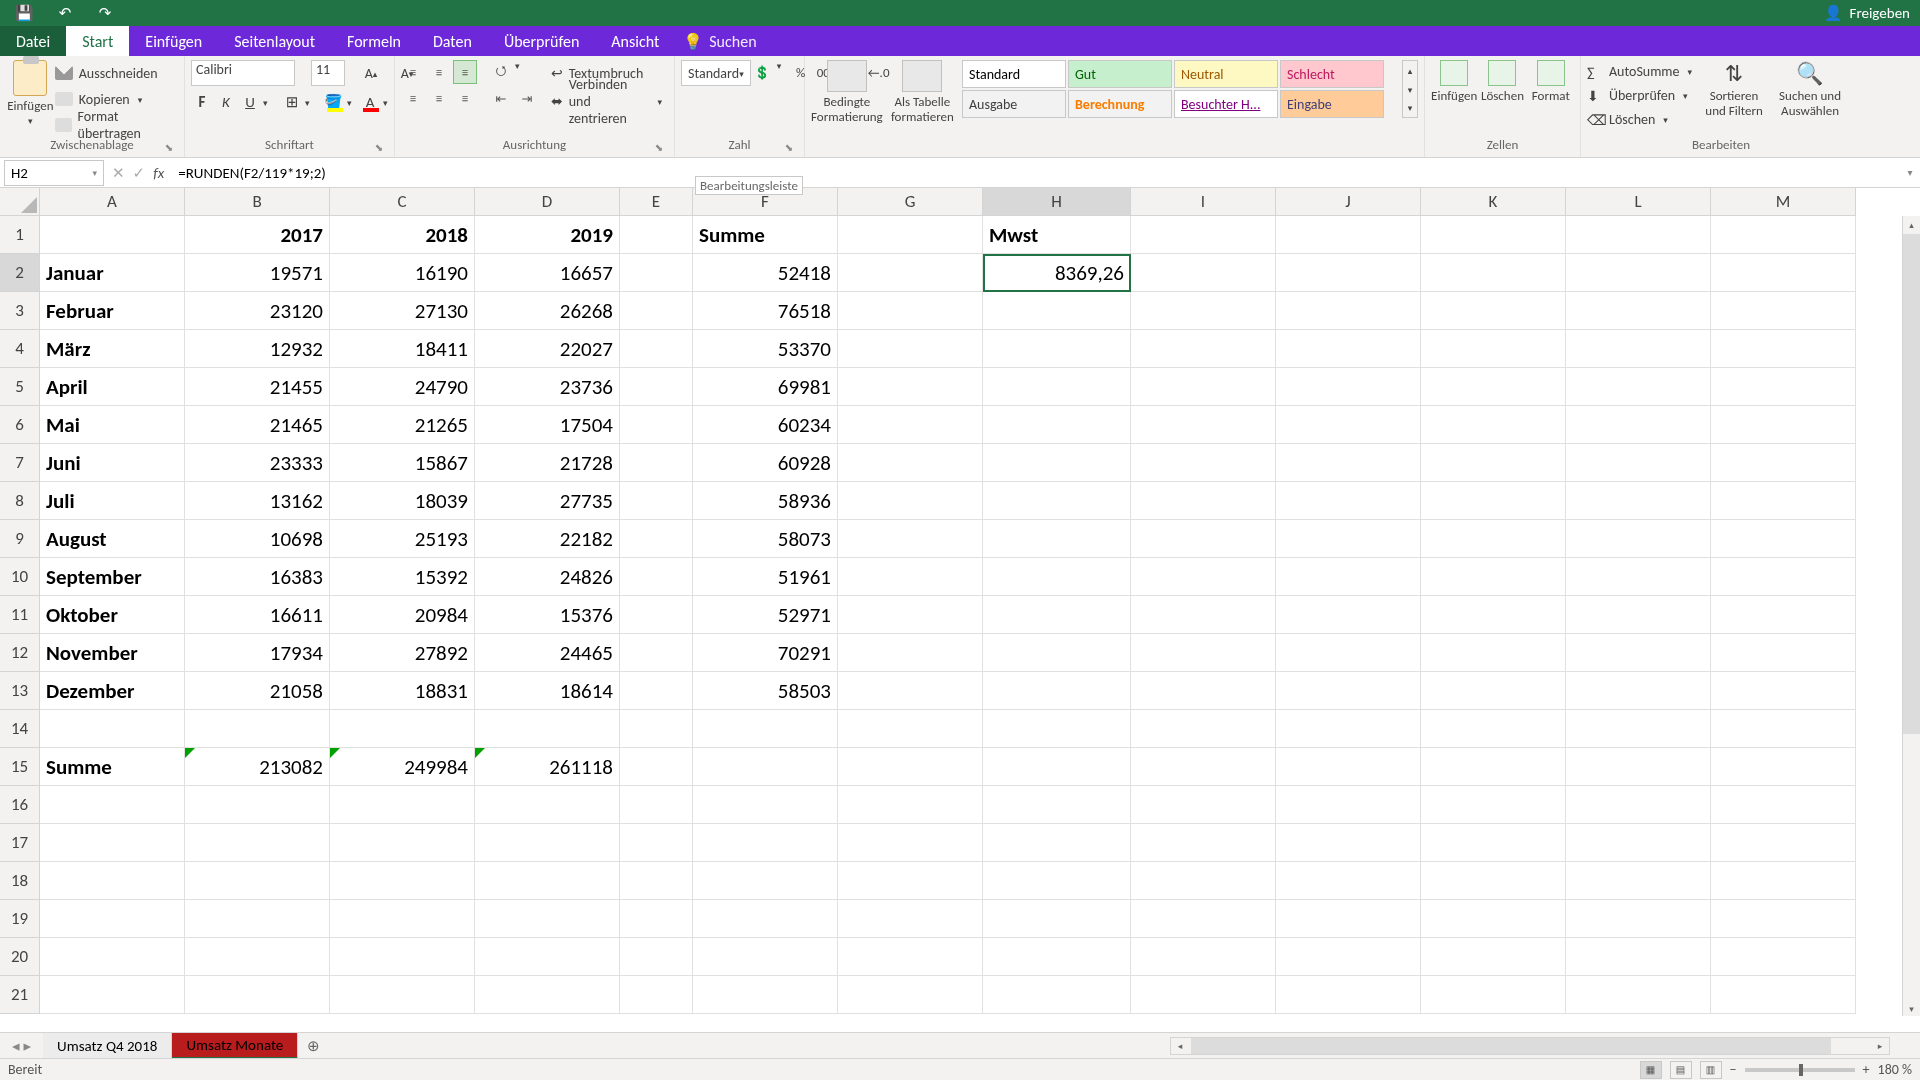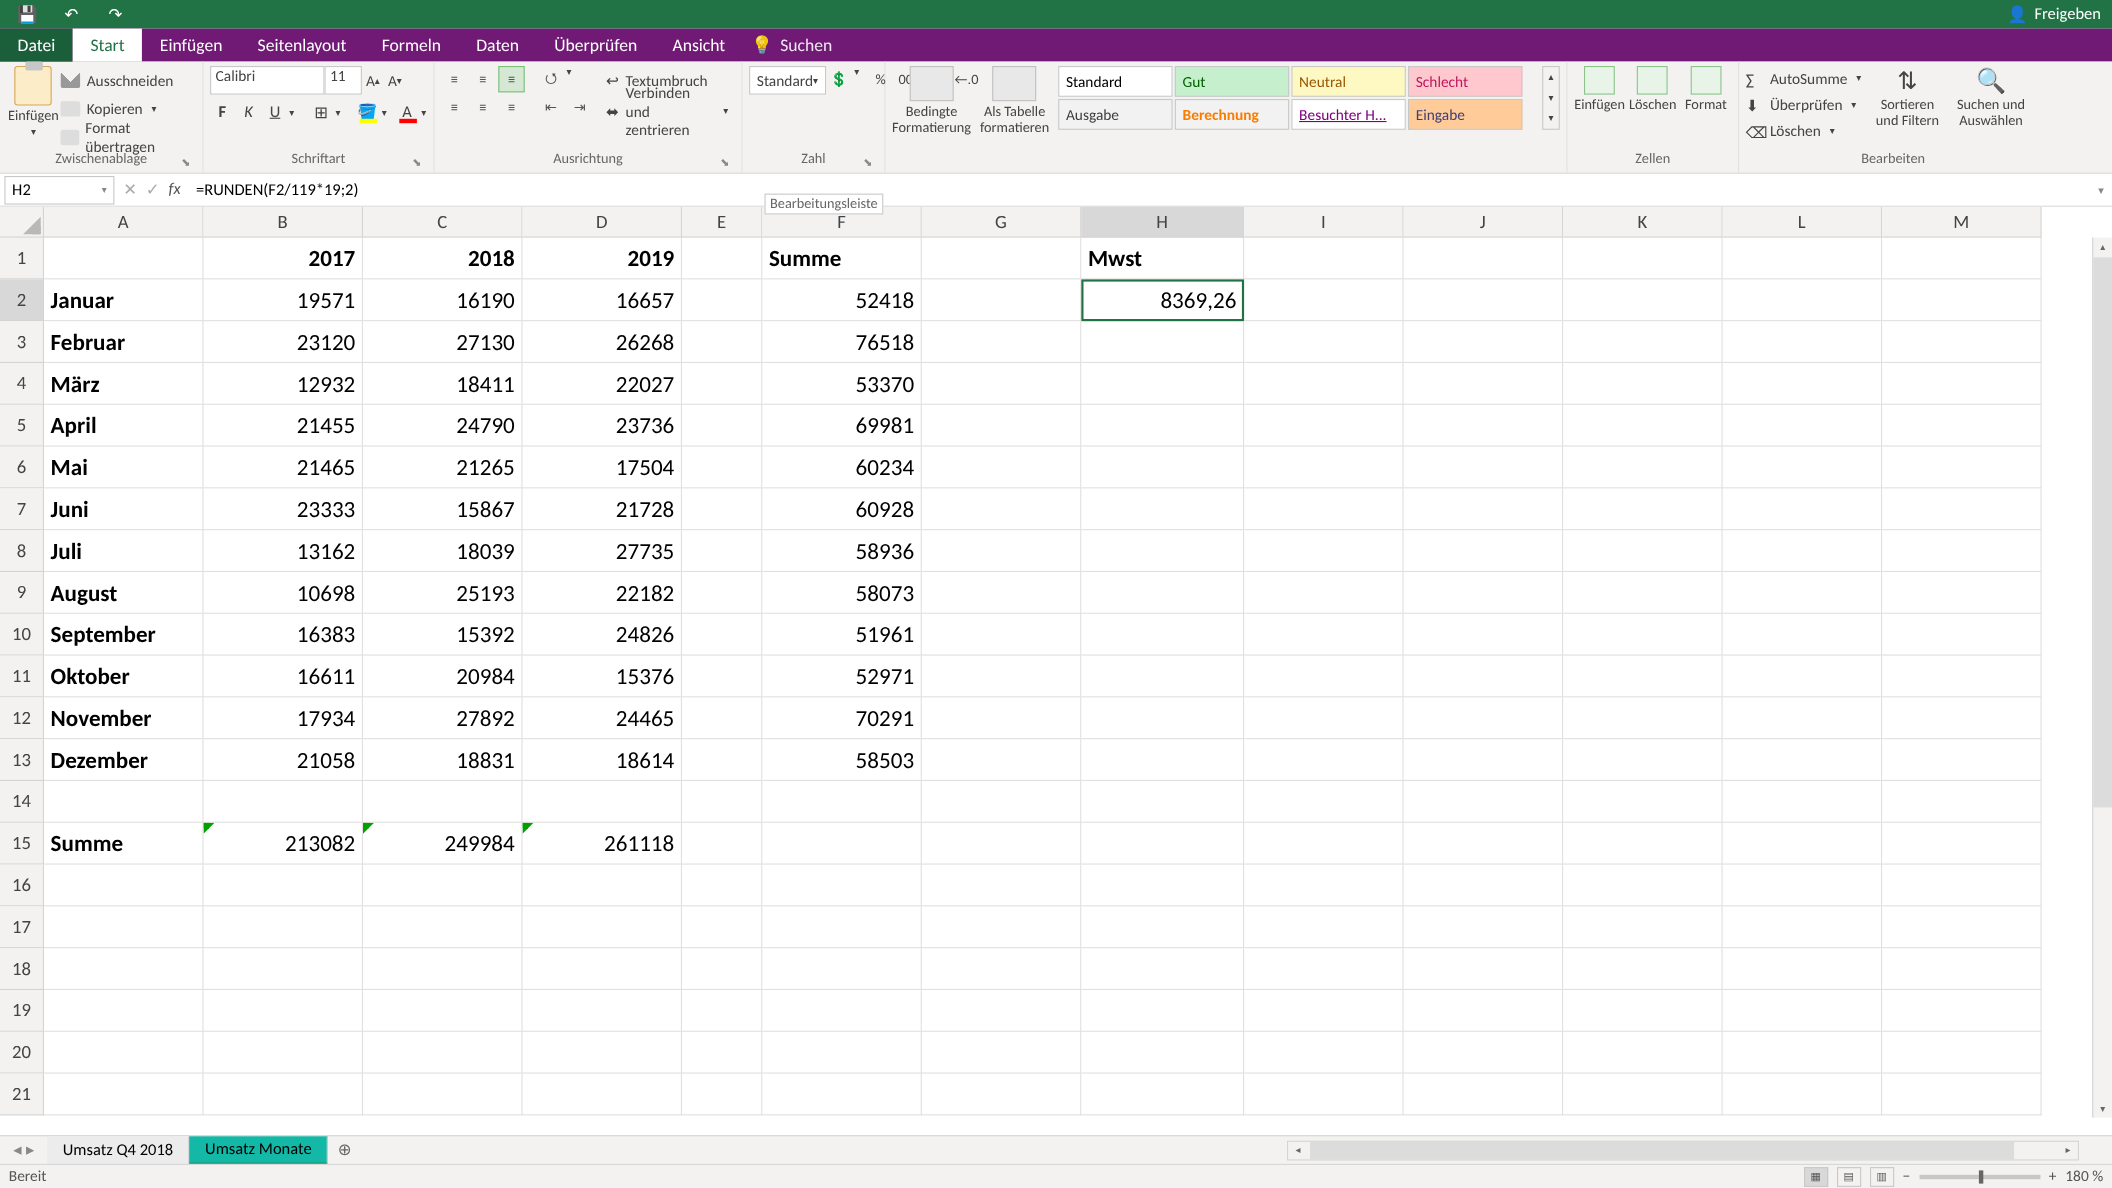--- a/index.html
+++ b/index.html
@@ -5,21 +5,21 @@
 * { margin:0; padding:0; box-sizing:border-box; font-family:"Segoe UI",Calibri,Arial,sans-serif; }
 html,body { width:1920px; height:1080px; overflow:hidden; background:#fff; }
 
 
 .titlebar { height:26px; background:#217346; display:flex; align-items:center; color:#fff; font-size:15px; }
 .titlebar .tb-left { display:flex; align-items:center; gap:10px; padding-left:10px; }
 .titlebar .tb-btn { width:30px; height:24px; display:flex; align-items:center; justify-content:center; cursor:pointer; }
 .titlebar .tb-right { margin-left:auto; display:flex; gap:14px; padding-right:10px; }
 
 
-.menurow { height:30px; background:#701a75; display:flex; align-items:stretch; color:#fff; font-size:16px;text-align:center; }
+.menurow { height:30px; background:#6d28d9; display:flex; align-items:stretch; color:#fff; font-size:16px;text-align:center; }
 .menurow .mtab { padding:0 16px; display:flex; align-items:center; cursor:pointer; }
 .menurow .mtab.active { background:#fff; color:#217346; }
 .menurow .mtab.file { background:#1a5f3a; }
 .menurow .search { margin-left:8px; display:flex; align-items:center; gap:6px; opacity:.9; }
 
 
 .ribbon { height:102px; background:#f3f2f1; border-bottom:1px solid #d4d4d4; display:flex; font-size:14px; color:#444; }
 .rgroup { border-right:1px solid #e1e1e1; display:flex; flex-direction:column; justify-content:space-between; padding:4px 6px 2px 6px; position:relative; }
 .rgroup .glabel { text-align:center; font-size:13px; color:#666; height:18px; position:relative; }
 .rgroup .dlg { position:absolute; right:2px; bottom:0; width:14px; height:14px; font-size:10px; color:#888; cursor:pointer; }
@@ -30,21 +30,21 @@
 .g-clip .paste { width:52px; display:flex; flex-direction:column; align-items:center; gap:2px; cursor:pointer; font-size:13px; }
 .g-clip .paste .ico { width:34px; height:36px; background:#fdecc8; border:1px solid #d6a657; border-radius:3px; position:relative; }
 .g-clip .paste .ico::before { content:""; position:absolute; top:-5px; left:9px; width:16px; height:8px; background:#c7c7c7; border-radius:2px; }
 .g-clip .right { display:flex; flex-direction:column; gap:4px; padding-top:2px; }
 .g-clip .ritem { display:flex; align-items:center; gap:6px; cursor:pointer; height:22px; font-size:14px; }
 .g-clip .ritem .sico { width:18px; height:14px; background:#ddd; border-radius:2px; }
 .g-clip .ritem.cut .sico { background:linear-gradient(45deg,#999 45%,transparent 45%),linear-gradient(-45deg,#999 45%,transparent 45%); }
 
 
 .g-font { width:210px; }
-.g-font .toprow { display:flex; gap:0; margin-bottom:4px; }
+.g-font .toprow { display:flex; gap:16px; margin-bottom:4px; }
 .g-font select, .g-font .sel { height:26px; border:1px solid #c8c8c8; background:#fff; font-size:14px; padding:0 4px; cursor:pointer; }
 .g-font .fontname { width:104px; }
 .g-font .fontsize { width:34px; }
 .g-font .sz { width:20px; height:26px; border:1px solid transparent; display:flex; align-items:center; justify-content:center; cursor:pointer; }
 .g-font .botrow { display:flex; gap:2px; align-items:center; }
 .g-font .fbtn { width:22px; height:24px; display:flex; align-items:center; justify-content:center; cursor:pointer; font-size:15px; }
 .g-font .fbtn.bold { font-weight:bold; }
 .g-font .fbtn.italic { font-style:italic; }
 .g-font .fbtn.ul { text-decoration:underline; }
 .g-font .fill { position:relative; }
@@ -122,21 +122,21 @@
 .cell.bold { font-weight:bold; }
 .cell.right { justify-content:flex-end; }
 .cell.selected { border:2px solid #217346; padding:0 5px; height:38px; }
 .cell .tri { position:absolute; top:0; left:0; border:5px solid transparent; border-top-color:#00a000; border-left-color:#00a000; }
 
 
 .sheetbar { position:absolute; bottom:22px; left:0; right:0; height:26px; background:#f3f2f1; border-top:1px solid #d4d4d4; display:flex; align-items:center; font-size:15px; }
 .sheetbar .nav { display:flex; gap:4px; padding:0 12px; color:#888; }
 .sheetbar .nav span { cursor:pointer; }
 .sheetbar .stab { padding:0 14px; height:26px; display:flex; align-items:center; border-right:1px solid #d4d4d4; cursor:pointer; background:#ececec; }
-.sheetbar .stab.active { background:#14b8a6; border-bottom:2px solid #217346; font-weight:normal; }
+.sheetbar .stab.active { background:#b91c1c; border-bottom:2px solid #217346; font-weight:normal; }
 .sheetbar .addtab { width:30px; display:flex; align-items:center; justify-content:center; cursor:pointer; color:#666; }
 .sheetbar .hscroll { margin-left:auto; margin-right:30px; width:720px; height:18px; background:#f3f2f1; border:1px solid #d4d4d4; position:relative; }
 .sheetbar .hscroll .thumb { position:absolute; left:20px; width:640px; top:0; bottom:0; background:#dcdcdc; }
 .sheetbar .hscroll .arr { position:absolute; top:0; bottom:0; width:18px; display:flex; align-items:center; justify-content:center; font-size:9px; color:#666; cursor:pointer; }
 .sheetbar .hscroll .arr.l { left:0; } .sheetbar .hscroll .arr.r { right:0; }
 
 
 .statusbar { position:absolute; bottom:0; left:0; right:0; height:22px; background:#f3f2f1; border-top:1px solid #d4d4d4; display:flex; align-items:center; font-size:14px; color:#555; padding:0 8px; }
 .statusbar .sright { margin-left:auto; display:flex; align-items:center; gap:8px; }
 .statusbar .viewbtn { width:22px; height:18px; border:1px solid #c8c8c8; cursor:pointer; display:flex; align-items:center; justify-content:center; font-size:10px; }

